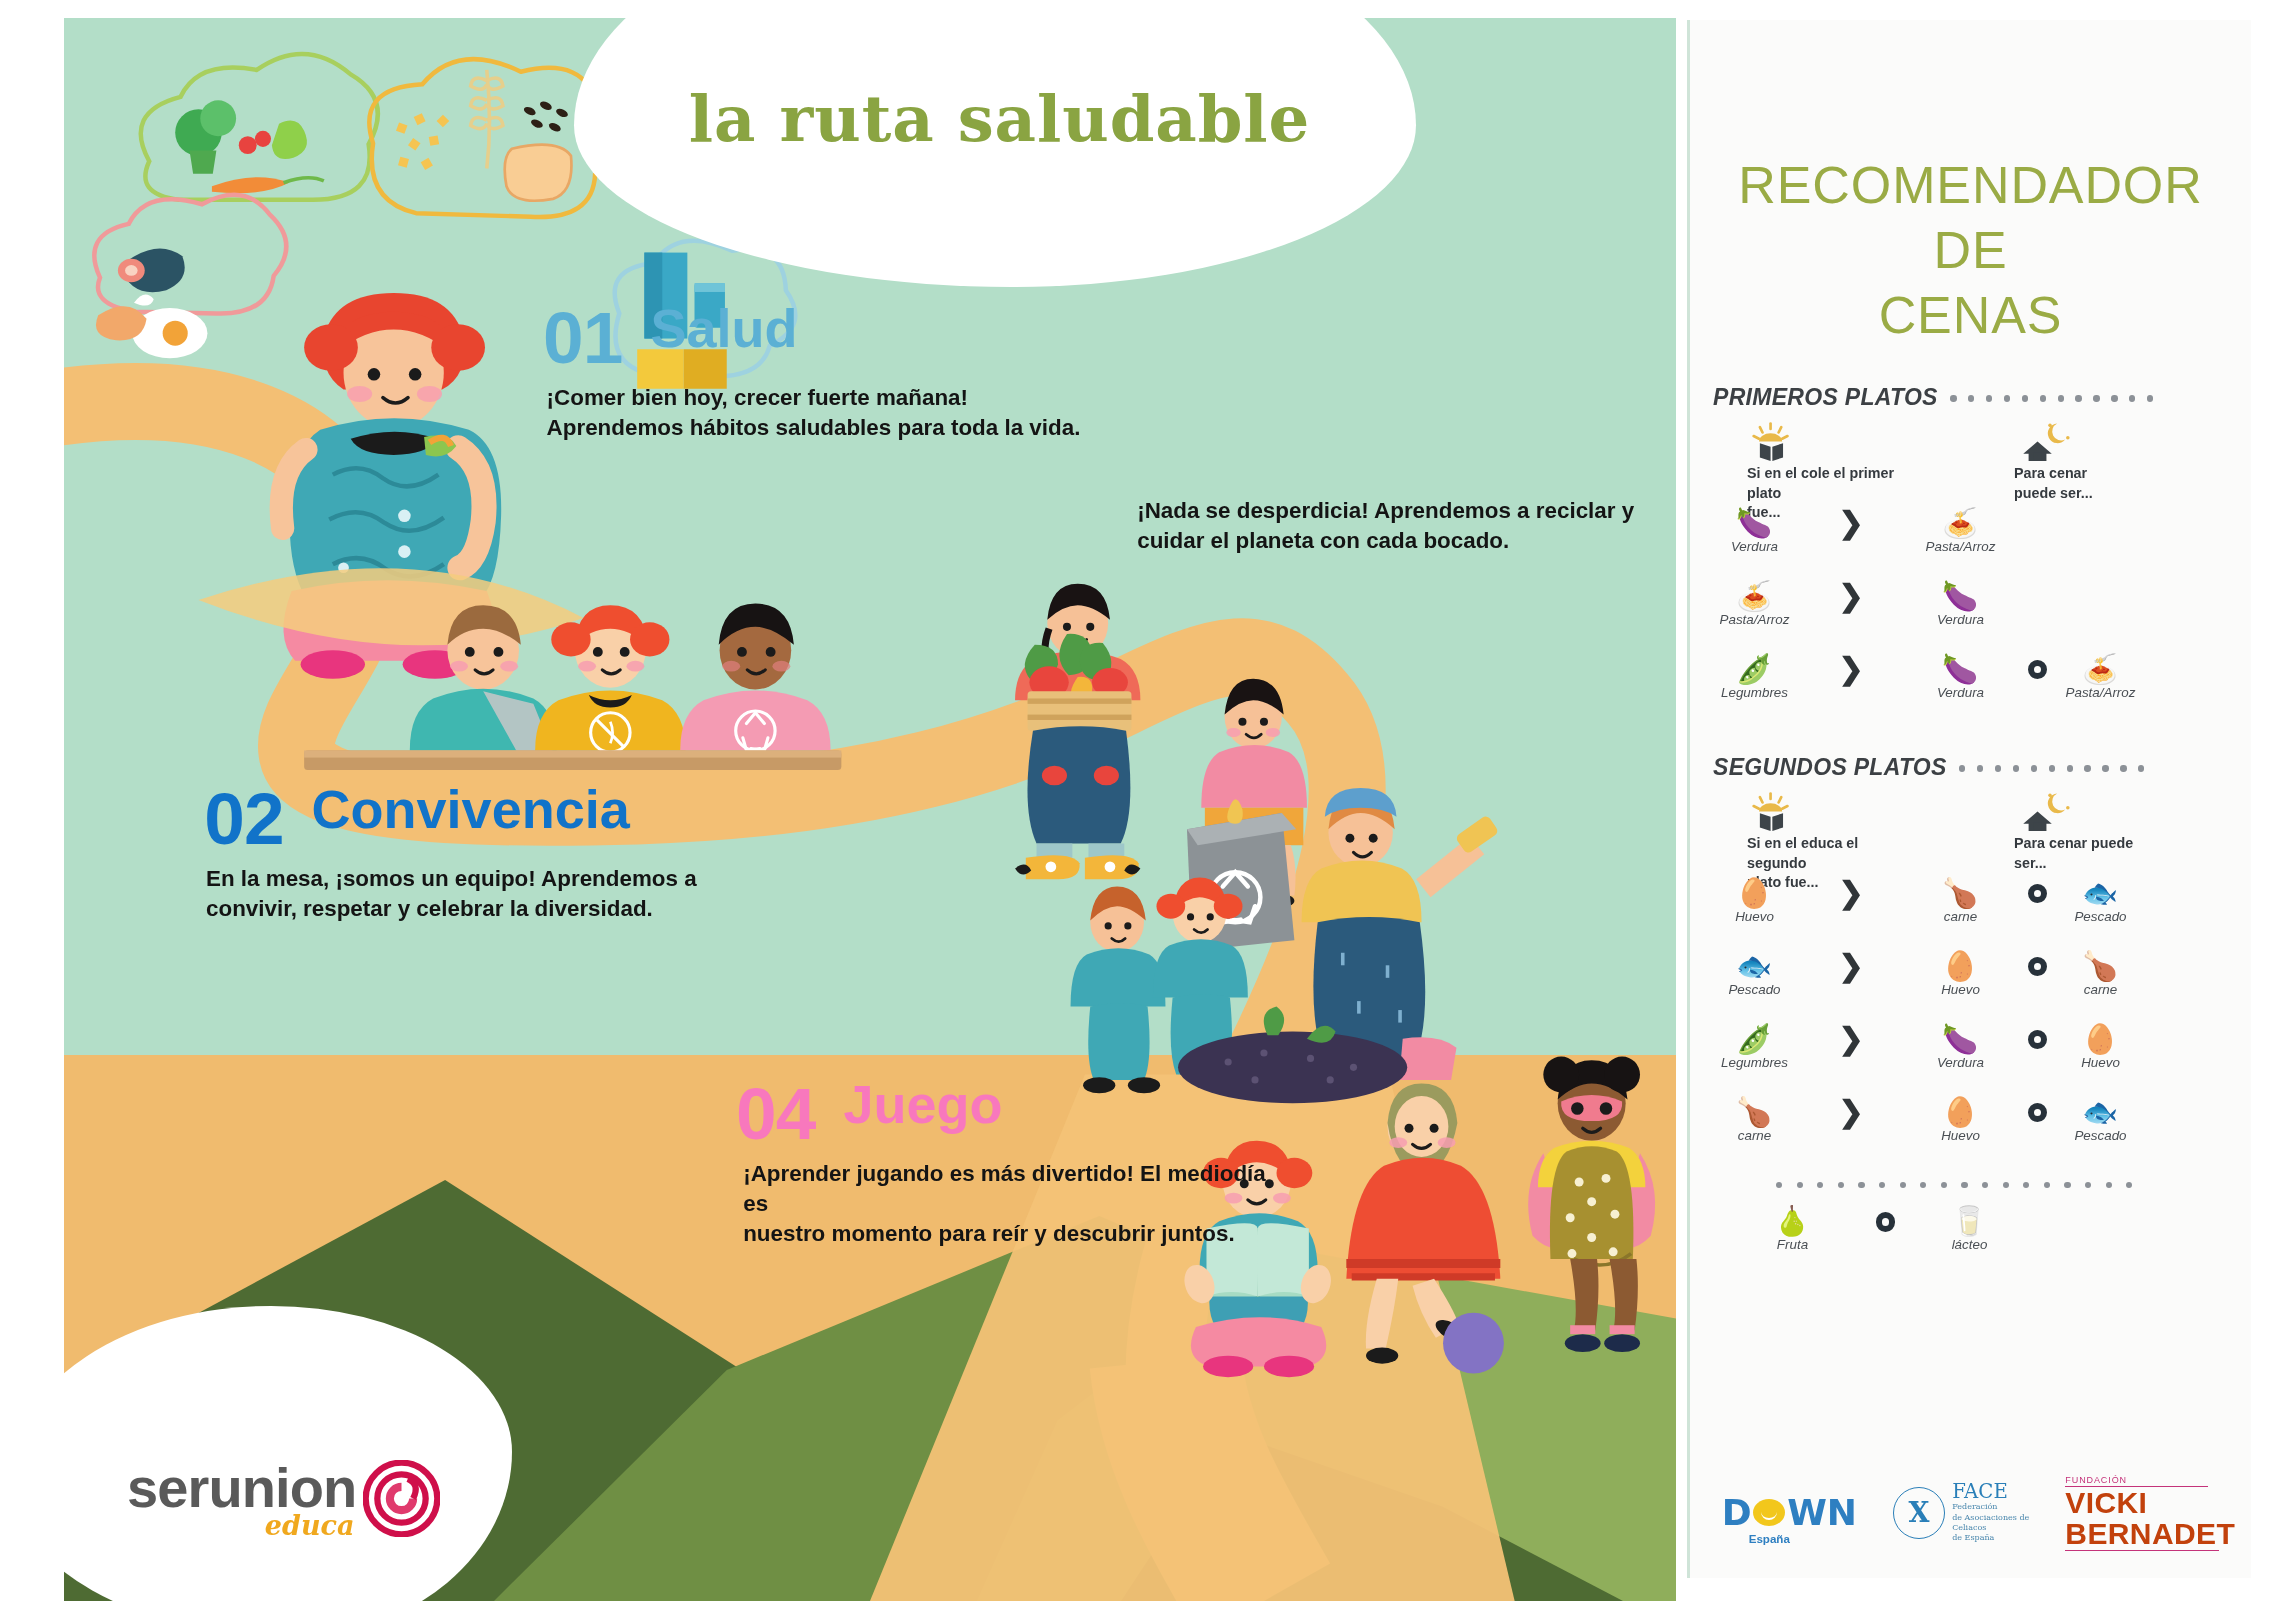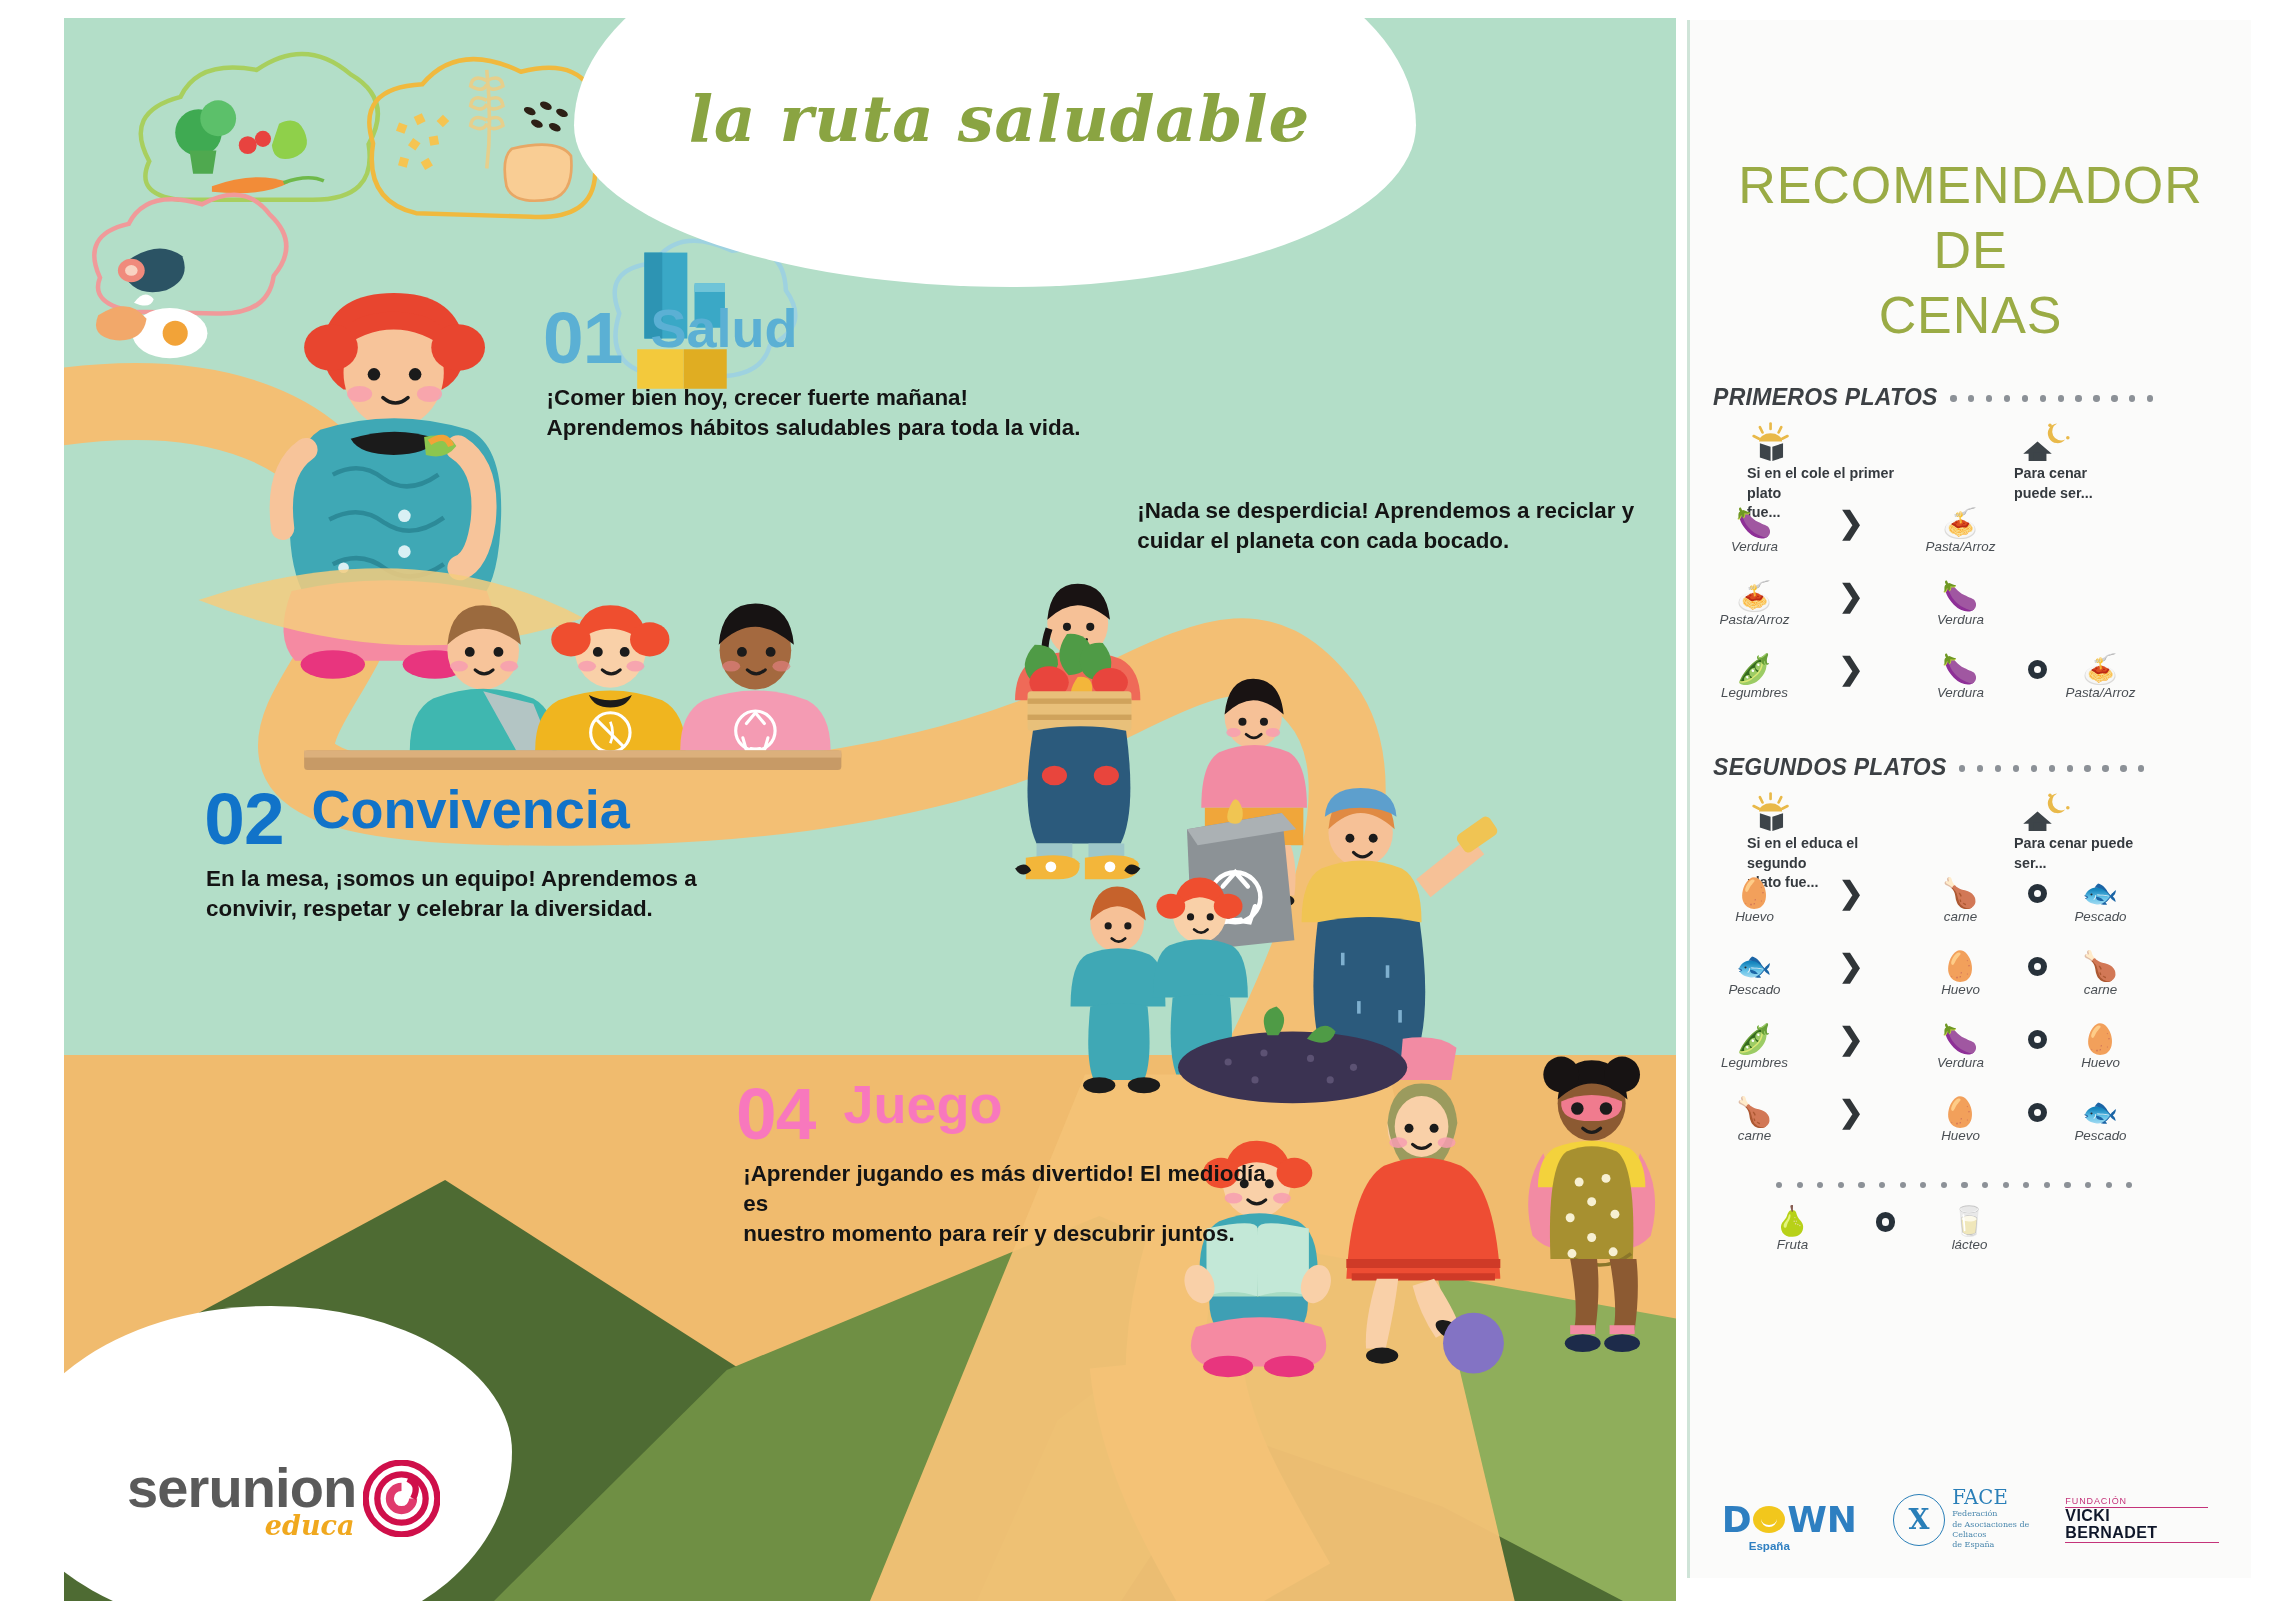--- a/index.html
+++ b/index.html
@@ -60,21 +60,20 @@
     background: #ffffff;
     border-radius: 50% 50% 48% 52% / 58% 58% 42% 42%;
     z-index: 6;
   }
   #title-block {
     position: absolute; left: 555px; top: 67px; width: 761px;
     text-align: center; z-index: 7;
   }
   #main-title {
     font-family: "DejaVu Serif", serif;
-    font-style: italic;
     font-weight: bold;
     font-size: 64px;
     color: #8aa442;
     letter-spacing: 0.9px;
     line-height: 1.05;
   }
   #subtitle {
     margin-top: 12.5px;
     font-family: "DejaVu Serif", serif;
     font-style: italic;
@@ -237,21 +236,21 @@
     display: flex; align-items: center; justify-content: center;
     font-size: 27px; color: #2a7fb8; font-weight: bold;
     font-family: "DejaVu Serif", serif;
   }
   .face-txt { line-height: 1.05; }
   .face-name { font-family: "DejaVu Serif", serif; font-size: 19.7px; color: #2a7fb8; }
   .face-desc { font-family: "DejaVu Serif", serif; font-size: 8px; color: #4a87ad; line-height: 1.3; }
   
   #logo-vicki { flex-direction: column; align-items: flex-start; }
   .vb-small { font-size: 9px; color: #c4337a; letter-spacing: 0.9px; border-bottom: 0.9px solid #c4337a; padding-bottom: 0.9px; width: 143px;}
-  .vb-l1, .vb-l2 { font-size: 16px; font-weight: bold; color: #0f172a; line-height: 1.05; letter-spacing: 0.4px; }
+  .vb-l1, .vb-l2 { font-size: 30px; font-weight: bold; color: #c2410c; line-height: 1.05; letter-spacing: 0.4px; }
   .vb-l2 { border-bottom: 0.9px solid #c4337a; width: 154px; }
 </style>
 </head>
 <body>
 
 <div id="poster">
 
   <div id="left-panel">
 
     <div id="hills-band"></div>

